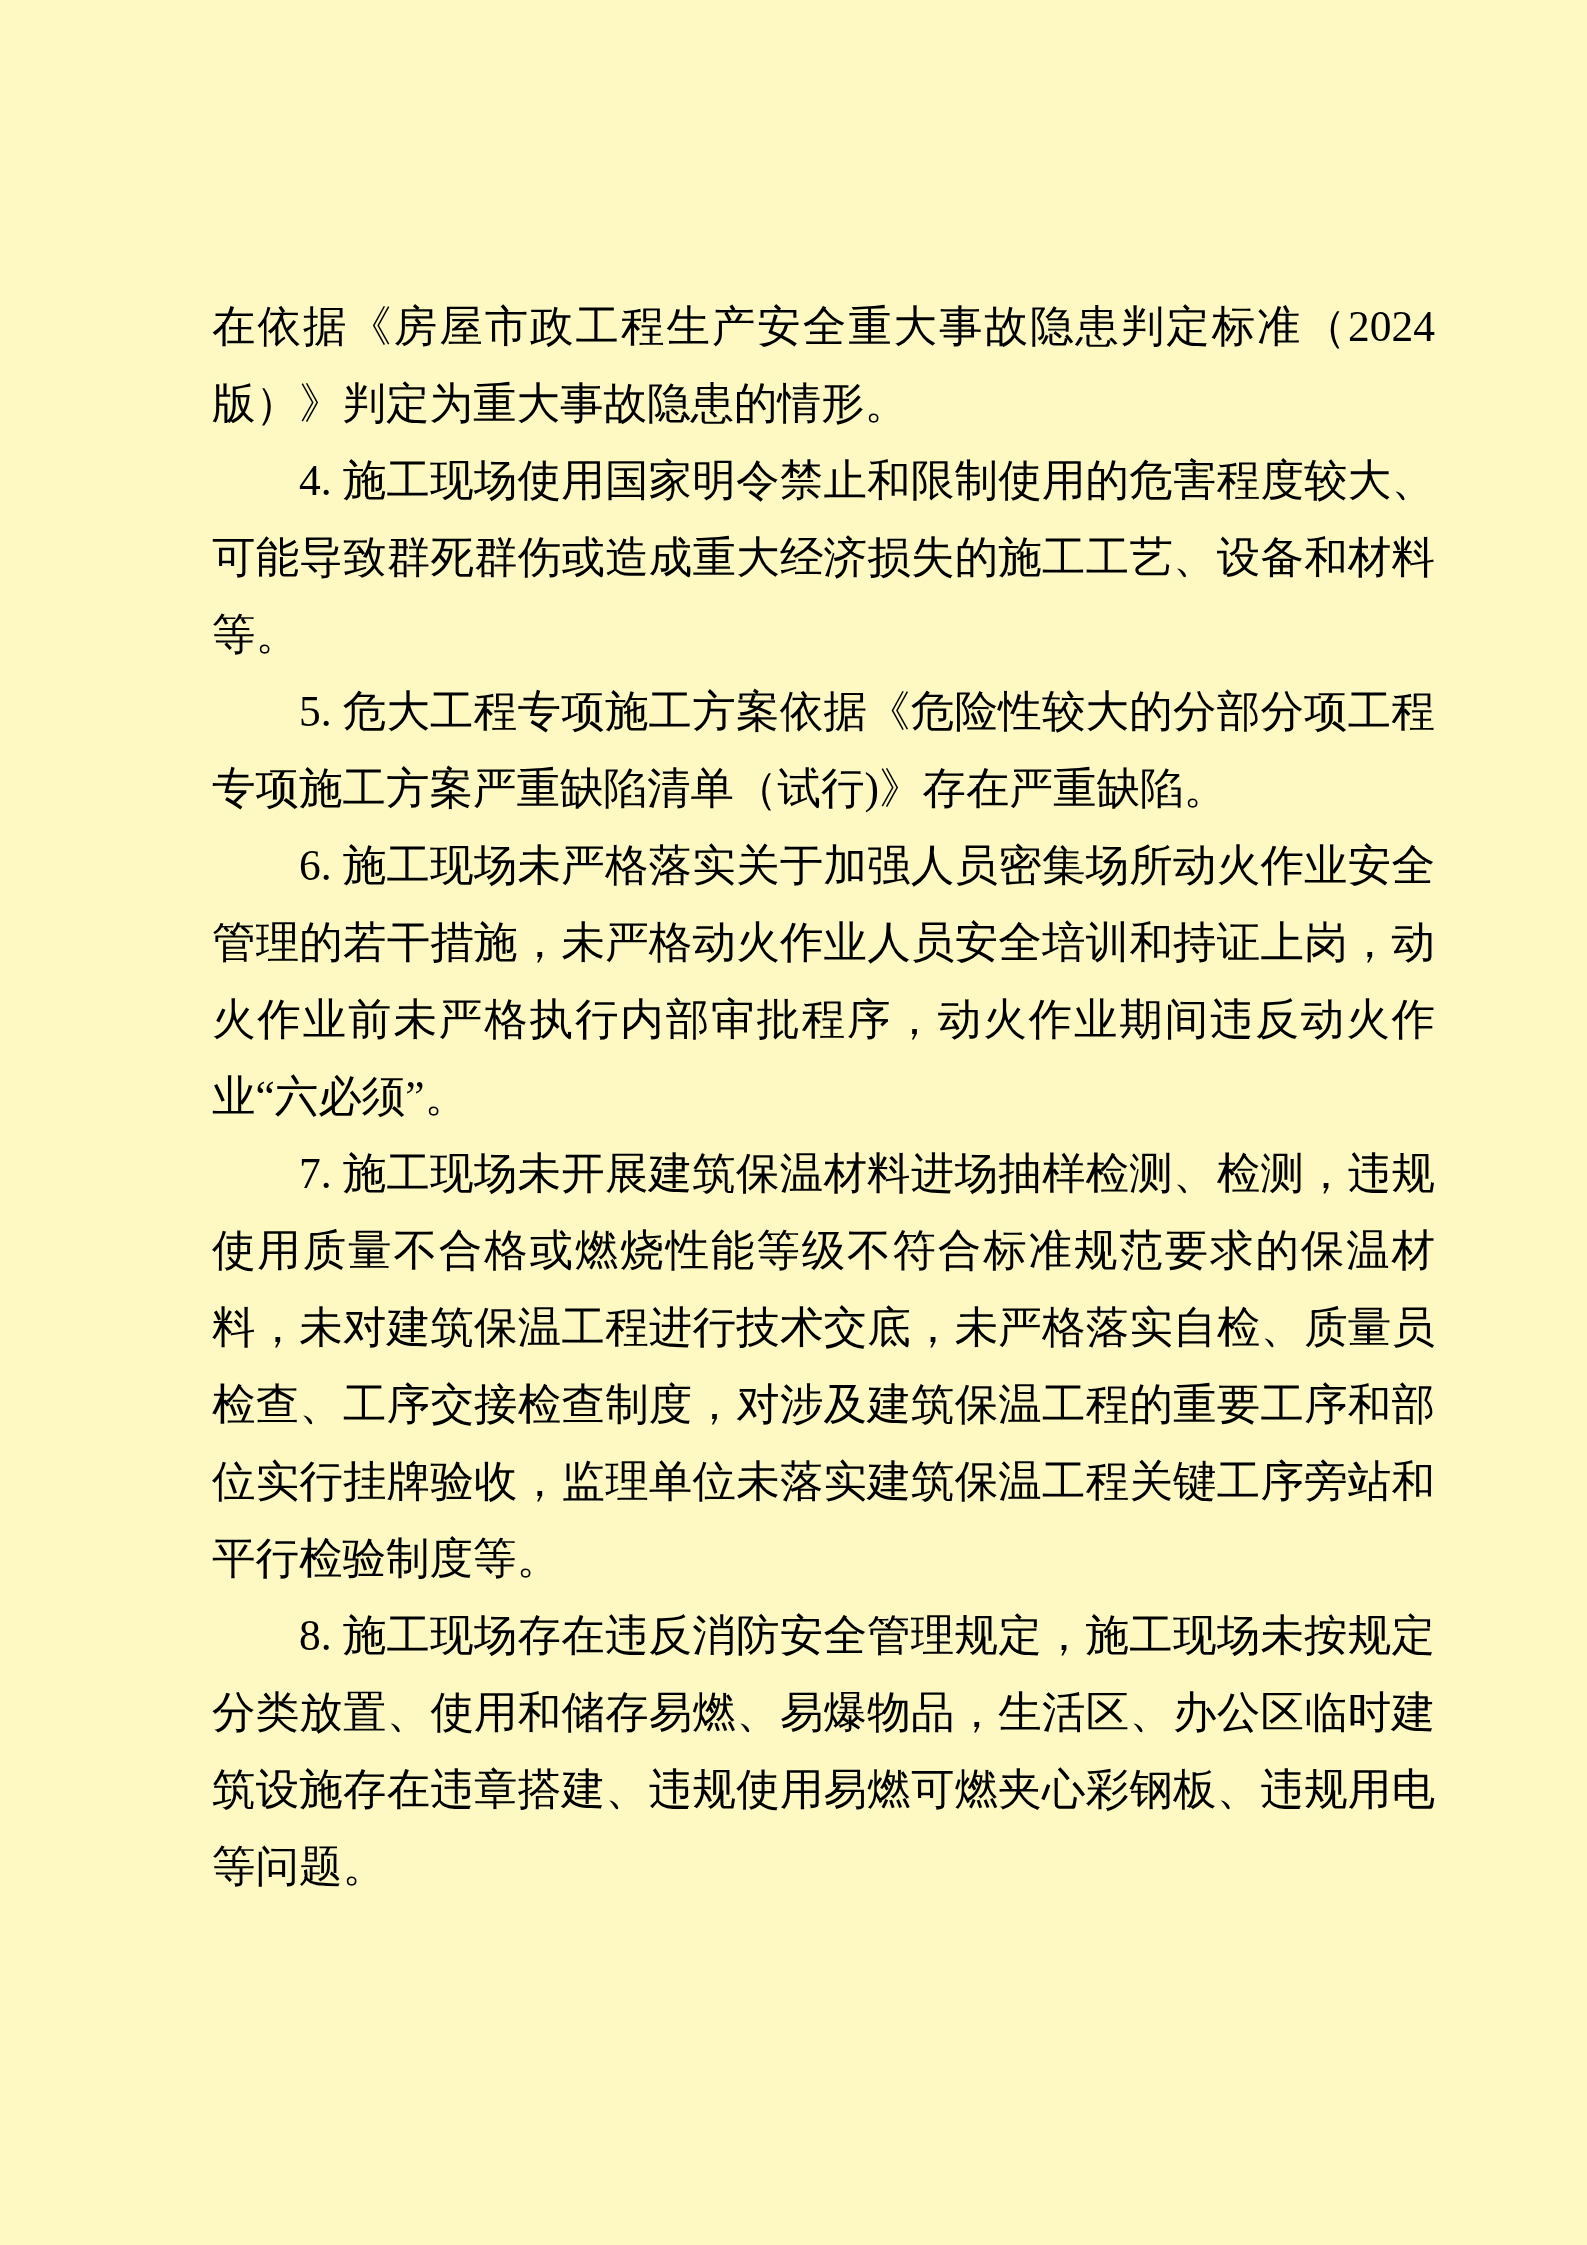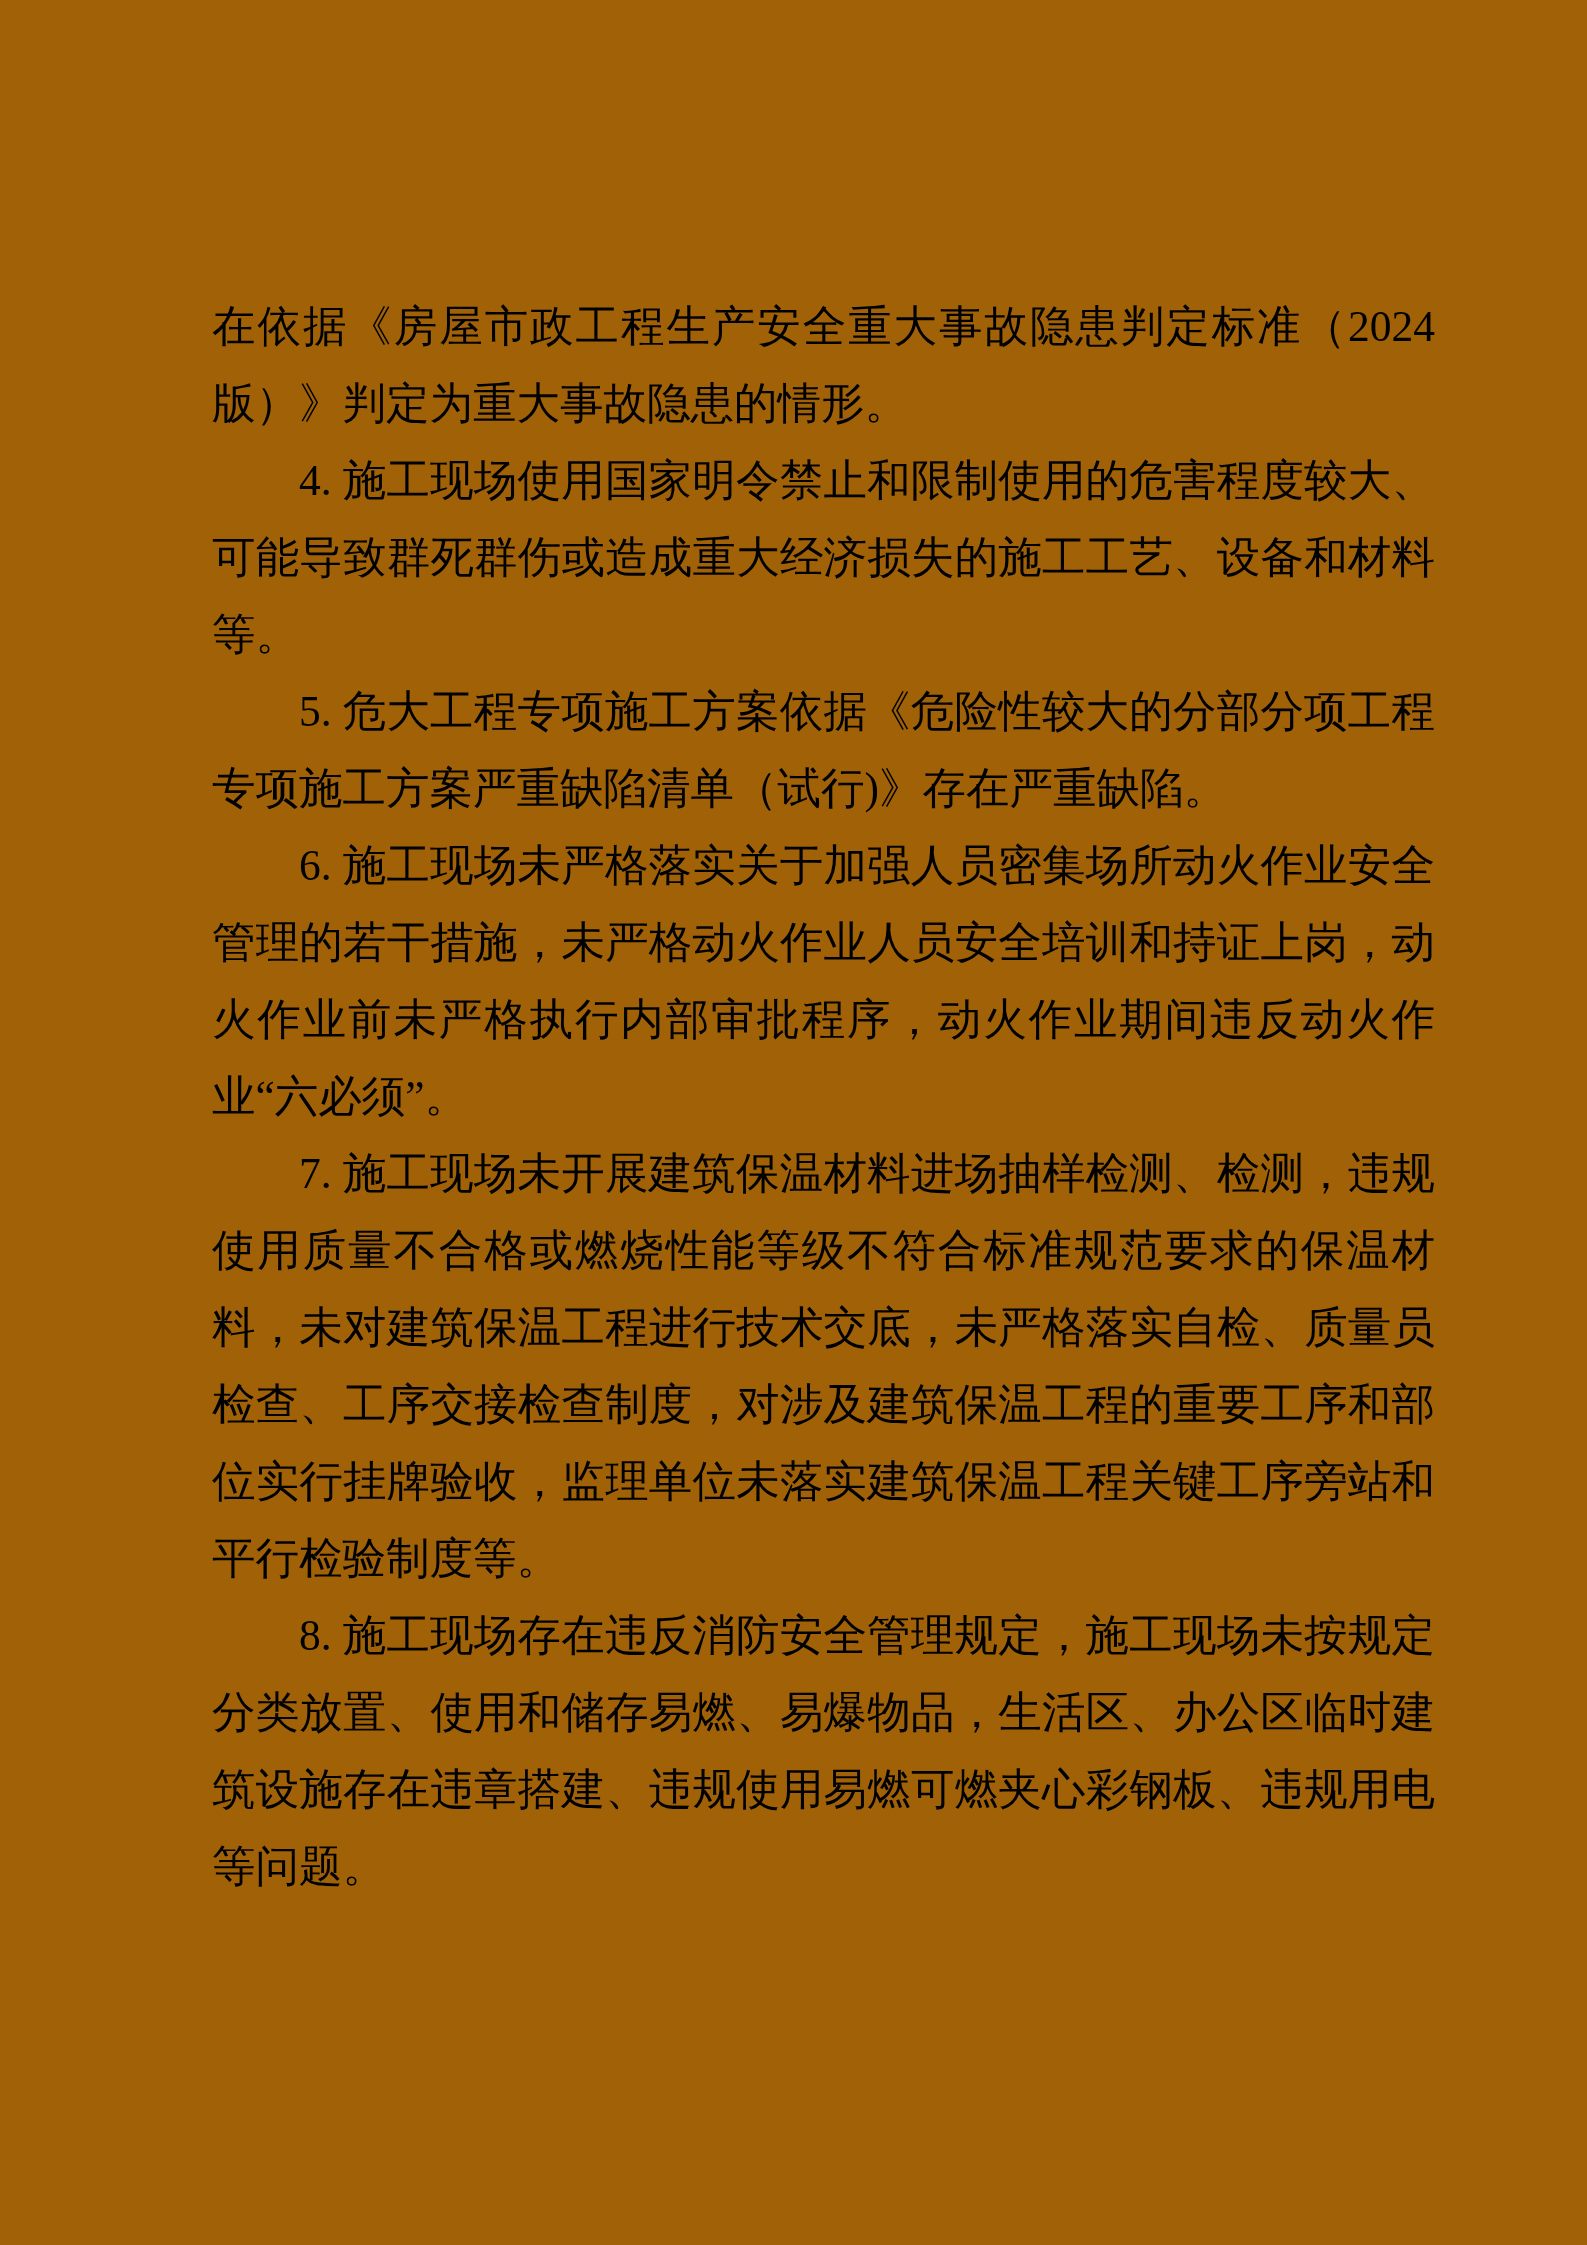--- a/index.html
+++ b/index.html
@@ -5,21 +5,21 @@
   html, body {
     margin: 0;
     padding: 0;
     background: #ffffff;
   }
   .page {
     position: relative;
     width: 1587px;
     height: 2245px;
     box-sizing: border-box;
-    background: #a16207;
+    background: #fef9c3;
     padding: 288px 152px 0 212px;
     overflow: hidden;
   }
   .body-text {
     font-family: "Liberation Serif", "DejaVu Serif", serif;
     font-size: 43.5px;
     line-height: 77px;
     color: #000000;
     text-align: justify;
     text-justify: inter-character;

